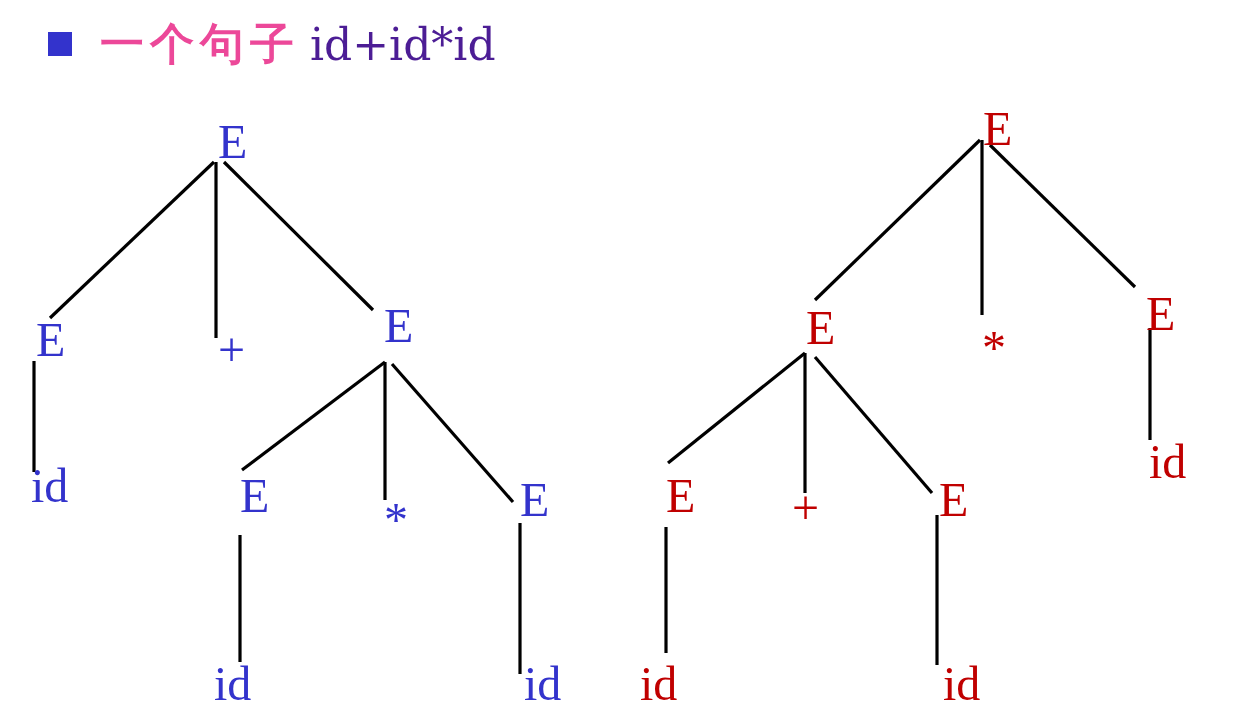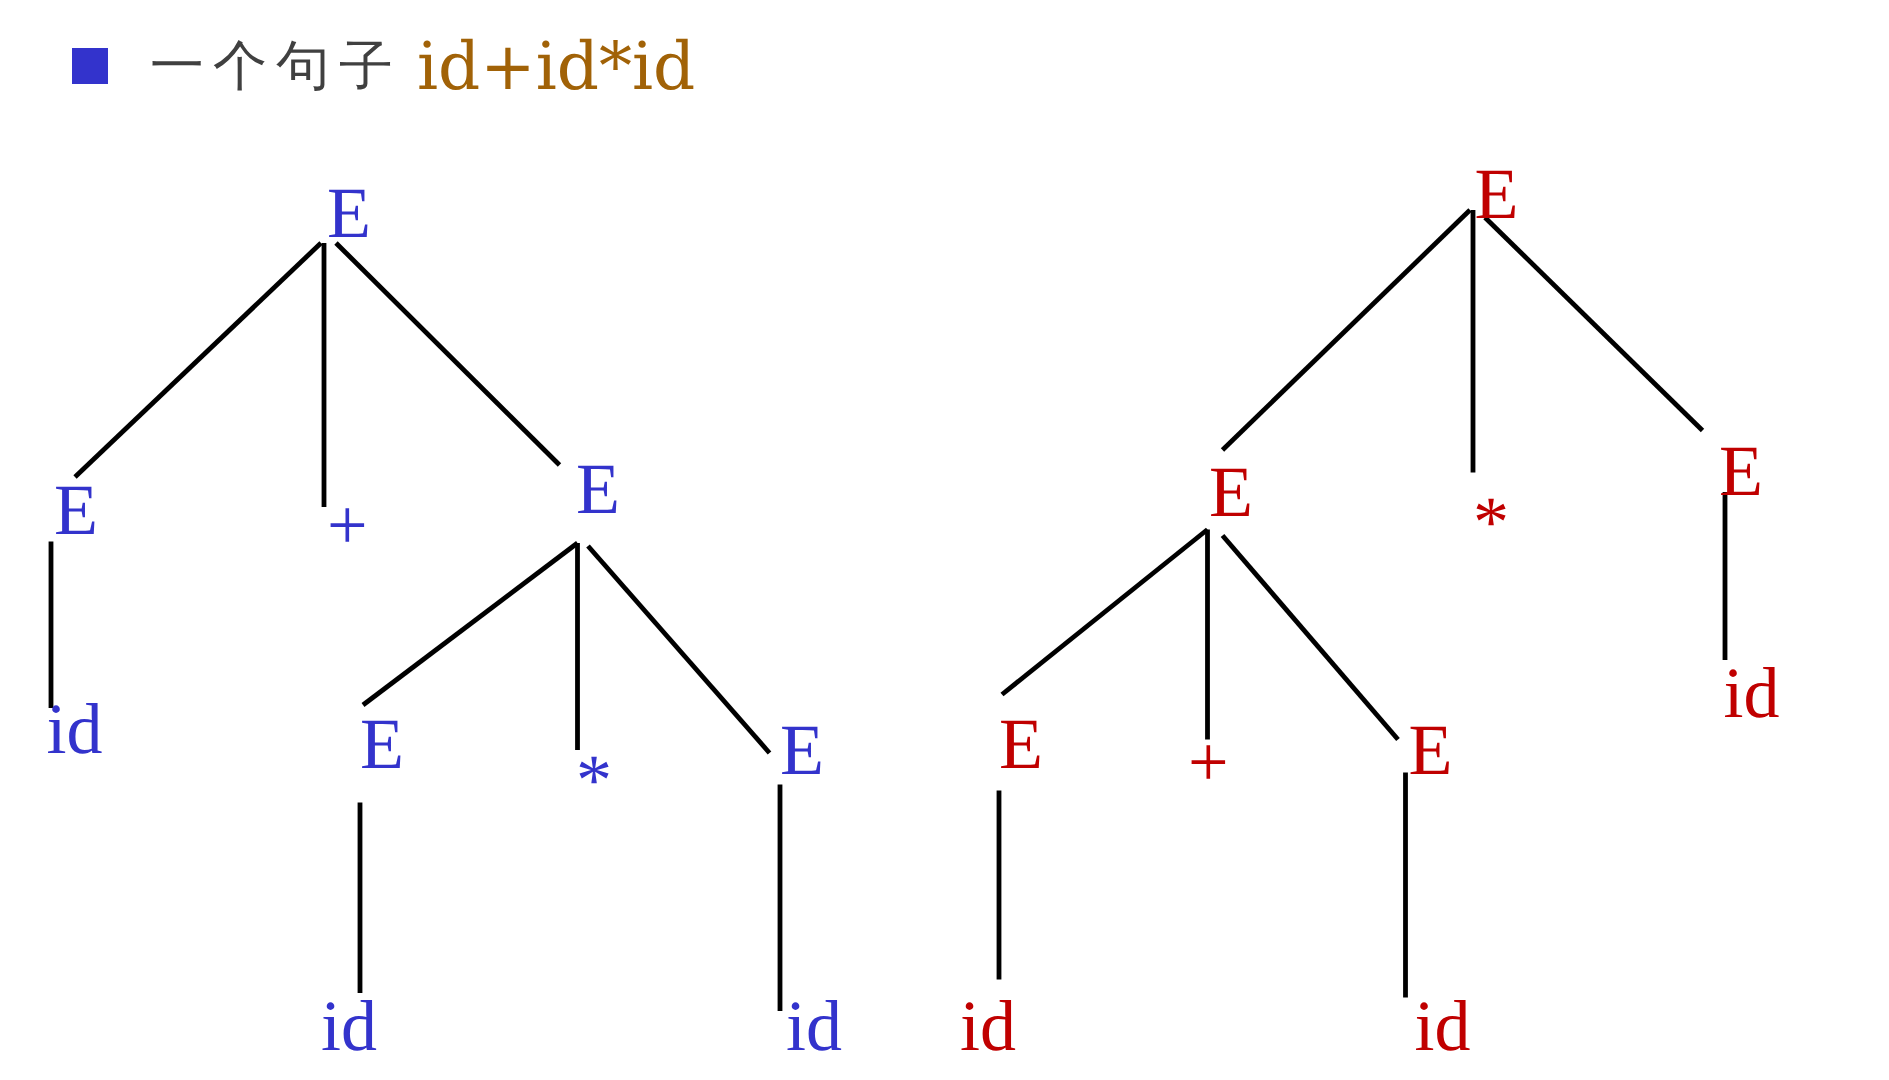--- a/index.html
+++ b/index.html
@@ -3,37 +3,37 @@
 <meta charset="utf-8">
 <style>
   html, body { margin: 0; padding: 0; background: #ffffff; }
   body { width: 1259px; height: 720px; position: relative; overflow: hidden; }
   .heading {
     position: absolute; left: 48px; top: 4px; height: 80px;
     display: flex; align-items: center; white-space: nowrap;
   }
   .bullet { width: 24px; height: 24px; margin-right: 28px; display: inline-block; }
   .cjk {
-    font-family: "DejaVu Sans", sans-serif; font-weight: normal; font-size: 36px;
-    color: #404040; letter-spacing: 6px;
+    font-family: "DejaVu Sans", sans-serif; font-weight: bold; font-size: 44px;
+    color: #ec4899; letter-spacing: 6px;
   }
   .code {
     font-family: "DejaVu Serif", "Liberation Serif", serif; font-size: 44px;
     margin: 0 2px 0 10px;
   }
   svg.trees { position: absolute; left: 0; top: 0; }
   .lbl { font-family: "Liberation Serif", "DejaVu Serif", serif; font-size: 48px; }
 </style>
 </head>
 <body>
 
 <div class="heading">
   <span class="bullet" id="bullet" style="background: rgb(51, 51, 204);"></span>
   <span class="cjk">一个句子</span>
-  <span class="code" id="sentence" style="color: #a16207;">id+id*id</span>
+  <span class="code" id="sentence" style="color: #4c1d95;">id+id*id</span>
 </div>
 
 <svg class="trees" width="1259" height="720" xmlns="http://www.w3.org/2000/svg">
   <g id="tree-0">
       <line x1="214" y1="162" x2="50" y2="318" stroke="#000" stroke-width="3.2" stroke-linecap="butt"></line>
       <line x1="216" y1="162" x2="216" y2="338" stroke="#000" stroke-width="3.2" stroke-linecap="butt"></line>
       <line x1="224" y1="162" x2="373" y2="310" stroke="#000" stroke-width="3.2" stroke-linecap="butt"></line>
       <line x1="34" y1="361" x2="34" y2="472" stroke="#000" stroke-width="3.2" stroke-linecap="butt"></line>
       <line x1="385" y1="362" x2="242" y2="470" stroke="#000" stroke-width="3.2" stroke-linecap="butt"></line>
       <line x1="385" y1="362" x2="385" y2="500" stroke="#000" stroke-width="3.2" stroke-linecap="butt"></line>

